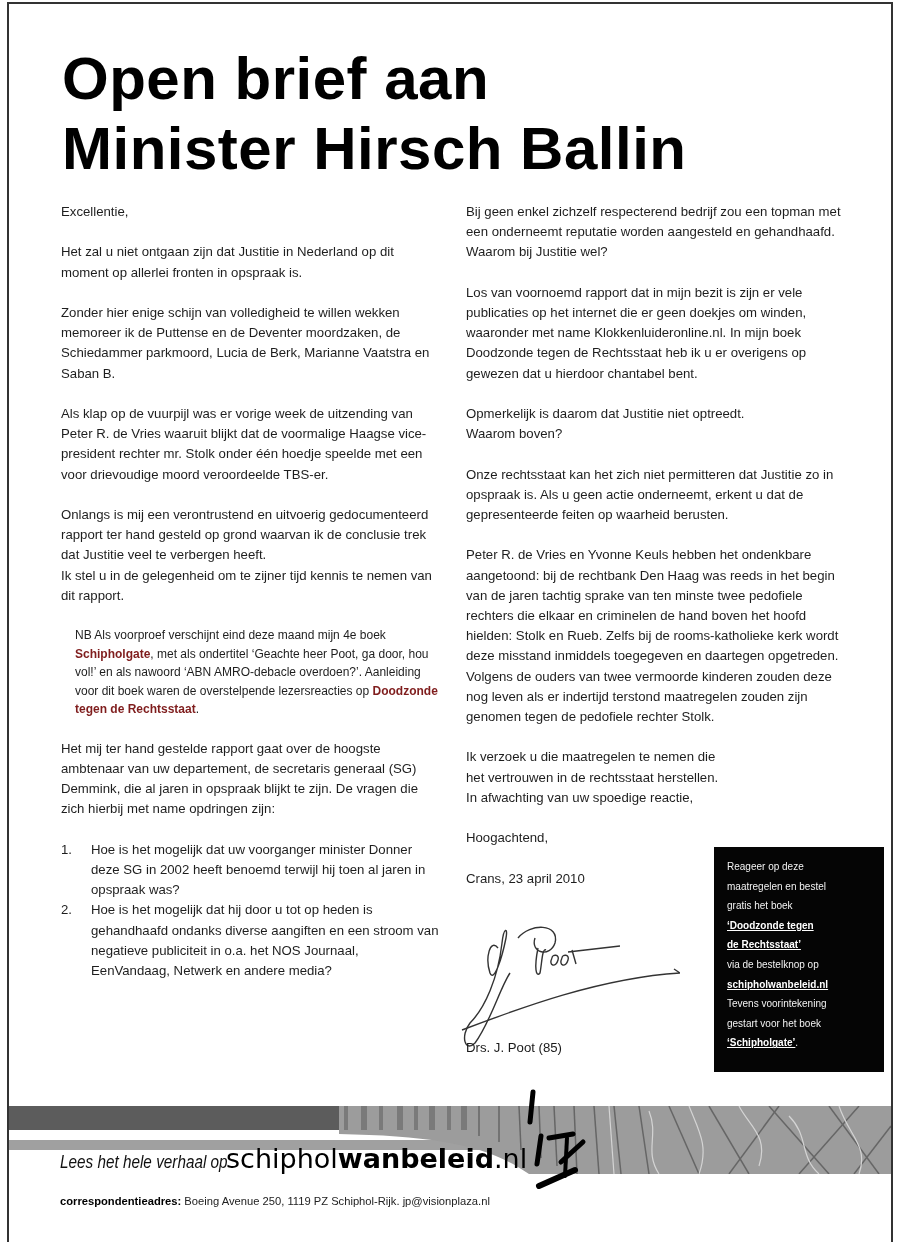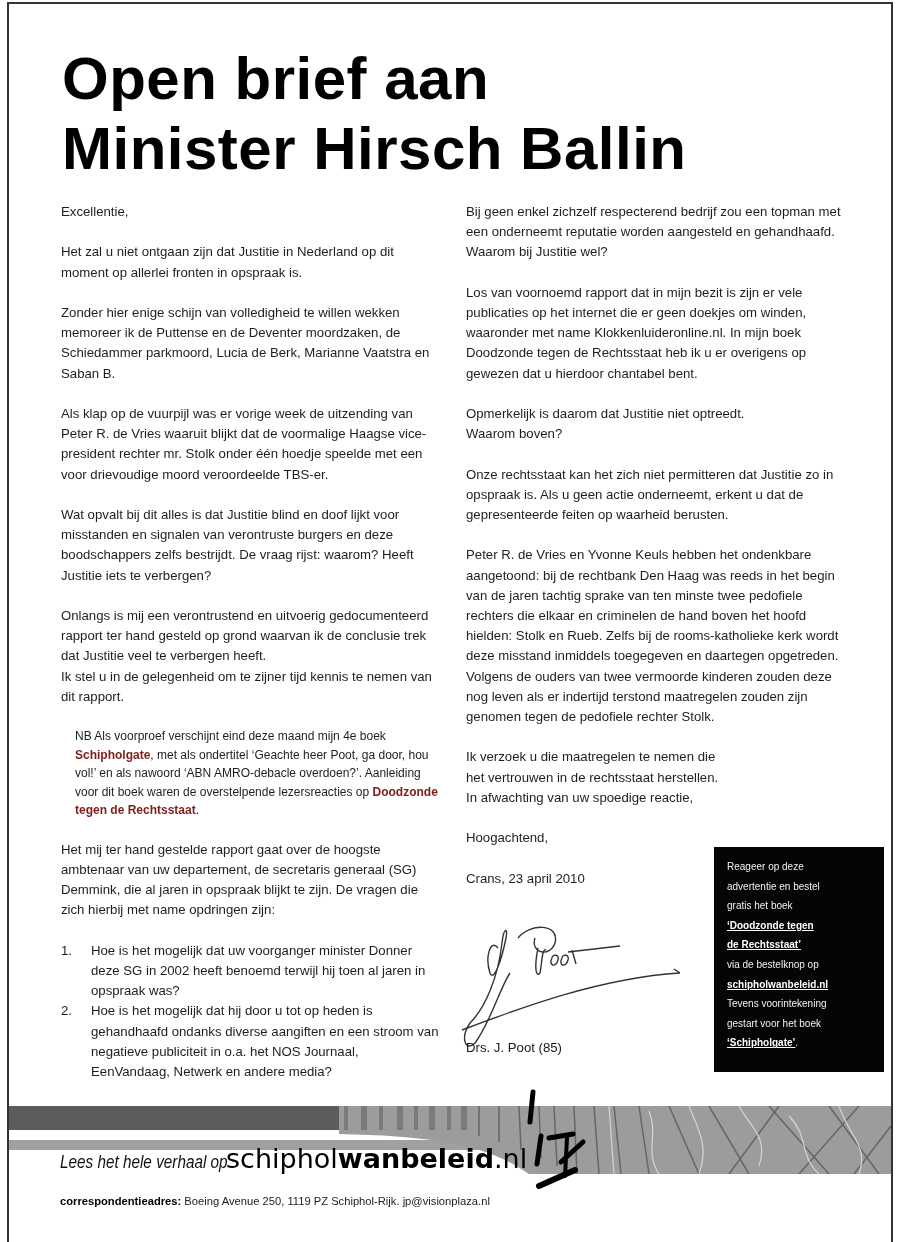--- a/index.html
+++ b/index.html
@@ -38,21 +38,20 @@
 <h1 class="title" style="margin:4px;">
   <div>Open brief aan</div>
   <div>Minister Hirsch Ballin</div>
 </h1>
 
 <div class="col left">
   <p>Excellentie,</p>
   <p>Het zal u niet ontgaan zijn dat Justitie in Nederland op dit moment op allerlei fronten in opspraak is.</p>
   <p>Zonder hier enige schijn van volledigheid te willen wekken memoreer ik de Puttense en de Deventer moordzaken, de Schiedammer parkmoord, Lucia de Berk, Marianne Vaatstra en Saban B.</p>
   <p>Als klap op de vuurpijl was er vorige week de uitzending van Peter R. de Vries waaruit blijkt dat de voormalige Haagse vice-president rechter mr. Stolk onder één hoedje speelde met een voor drievoudige moord veroordeelde TBS-er.</p>
-  <p>Wat opvalt bij dit alles is dat Justitie blind en doof lijkt voor misstanden en signalen van verontruste burgers en deze boodschappers zelfs bestrijdt. De vraag rijst: waarom? Heeft Justitie iets te verbergen?</p>
   <div>Onlangs is mij een verontrustend en uitvoerig gedocumenteerd rapport ter hand gesteld op grond waarvan ik de conclusie trek dat Justitie veel te verbergen heeft.</div>
   <p>Ik stel u in de gelegenheid om te zijner tijd kennis te nemen van dit rapport.</p>
   <p class="nb"><span>NB Als voorproef verschijnt eind deze maand mijn 4e boek </span><b>Schipholgate</b><span>, met als ondertitel ‘Geachte heer Poot, ga door, hou vol!’ en als nawoord ‘ABN AMRO-debacle overdoen?’. Aanleiding voor dit boek waren de overstelpende lezersreacties op </span><b>Doodzonde tegen de Rechtsstaat</b><span>.</span></p>
   <p>Het mij ter hand gestelde rapport gaat over de hoogste ambtenaar van uw departement, de secretaris generaal (SG) Demmink, die al jaren in opspraak blijkt te zijn. De vragen die zich hierbij met name opdringen zijn:</p>
   <ol>
     <li><span class="num">1.</span><span>Hoe is het mogelijk dat uw voorganger minister Donner deze SG in 2002 heeft benoemd terwijl hij toen al jaren in opspraak was?</span></li>
     <li><span class="num">2.</span><span>Hoe is het mogelijk dat hij door u tot op heden is gehandhaafd ondanks diverse aangiften en een stroom van negatieve publiciteit in o.a. het NOS Journaal, EenVandaag, Netwerk en andere media?</span></li>
   </ol>
 </div>
 
@@ -73,21 +72,21 @@
   <path d="M78 30 C74 50, 76 60, 80 55 C82 45, 82 30, 86 32"></path>
   <path d="M92 40 C88 48, 96 50, 98 42 C100 36, 92 36, 92 40"></path>
   <path d="M102 40 C98 48, 106 50, 108 42 C110 36, 102 36, 102 40"></path>
   <path d="M112 32 L116 46 M108 34 L160 28"></path>
   <path d="M2 112 C60 90, 140 60, 220 55 L214 51"></path>
 </svg>
 <div class="signame">Drs. J. Poot (85)</div>
 
 <div class="promo">
   <div>Reageer op deze</div>
-  <div>advertentie en bestel</div>
+  <div>maatregelen en bestel</div>
   <div>gratis het boek</div>
   <div><b>‘Doodzonde tegen</b></div>
   <div><b>de Rechtsstaat’</b></div>
   <div>via de bestelknop op</div>
   <div><b>schipholwanbeleid.nl</b></div>
   <div>Tevens voorintekening</div>
   <div>gestart voor het boek</div>
   <div><b>‘Schipholgate’</b><span>.</span></div>
 </div>
 

